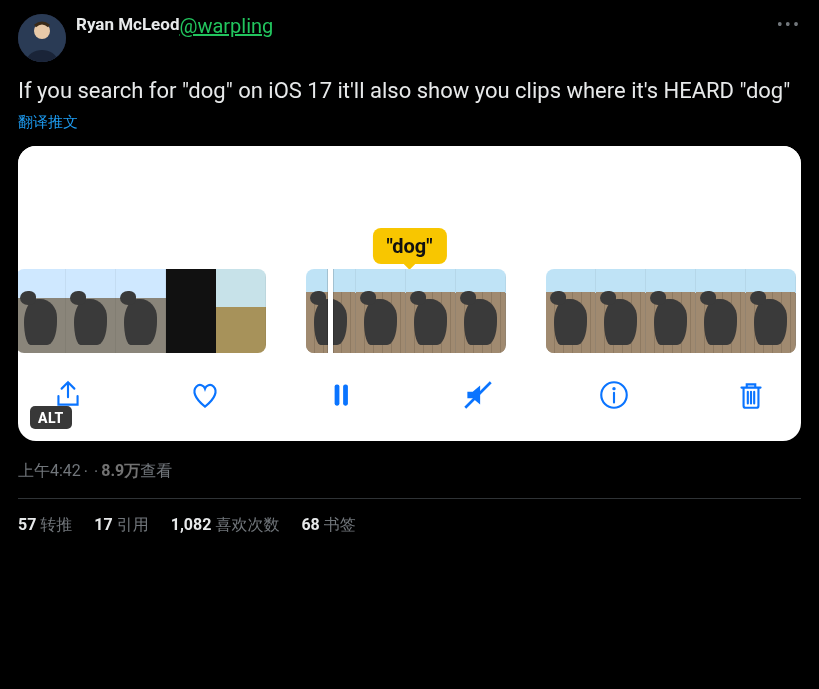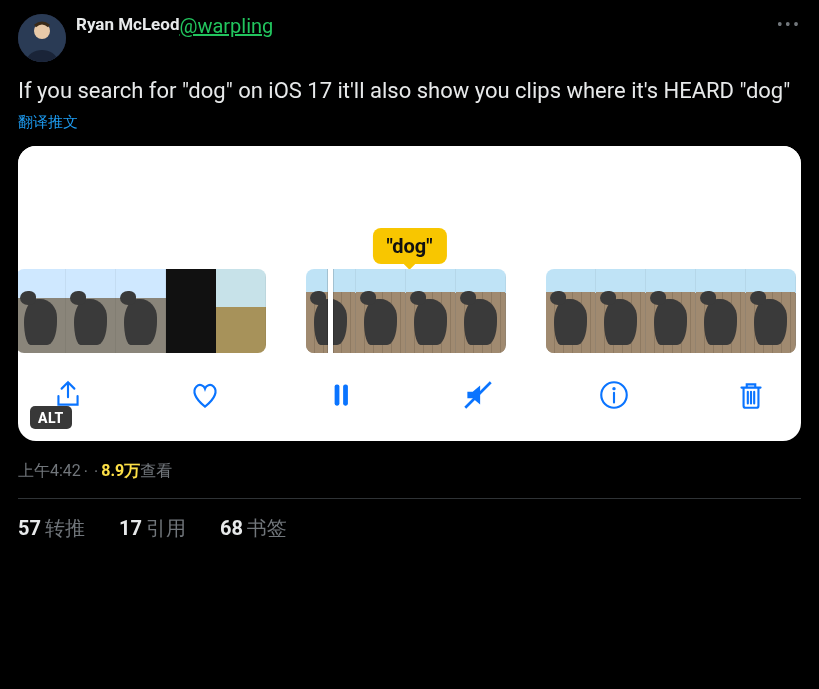--- a/index.html
+++ b/index.html
@@ -168,31 +168,31 @@
 
   .meta-line {
     margin-top: 20px;
     font-size: 16px;
     color: #71767b;
     display:flex;
     align-items:center;
     flex-wrap: wrap;
   }
   .meta-line .sep { margin: 0 3px; }
-  .meta-line .strong { color: #fde047; font-weight:700; }
+  .meta-line .strong { color: #737373; font-weight:700; }
 
   .divider {
     height:1px; background:#2f3336; margin: 16px 0 0 0;
   }
 
   .stats-row {
     display:flex;
-    gap: 34px;
+    gap: 22px;
     padding: 16px 0 14px 0;
-    font-size: 20px;
+    font-size: 16px;
     color: #71767b;
   }
   .stats-row .count { color:#e7e9ea; font-weight:700; margin-right:4px;}
   .stats-row .item { cursor:pointer; }
 </style>
 </head>
 <body>
 
 <div class="tweet">
 
@@ -324,17 +324,20 @@
   <div class="divider"></div>
 
   <div class="stats-row">
     <span class="item">
       <span class="count">57</span><span>转推</span>
     </span>
     <span class="item">
       <span class="count">17</span><span>引用</span>
     </span>
     <span class="item">
+      <span class="count">1,082</span><span>喜欢次数</span>
+    </span>
+    <span class="item">
       <span class="count">68</span><span>书签</span>
     </span>
   </div>
 
 </div>
 
 </body></html>

